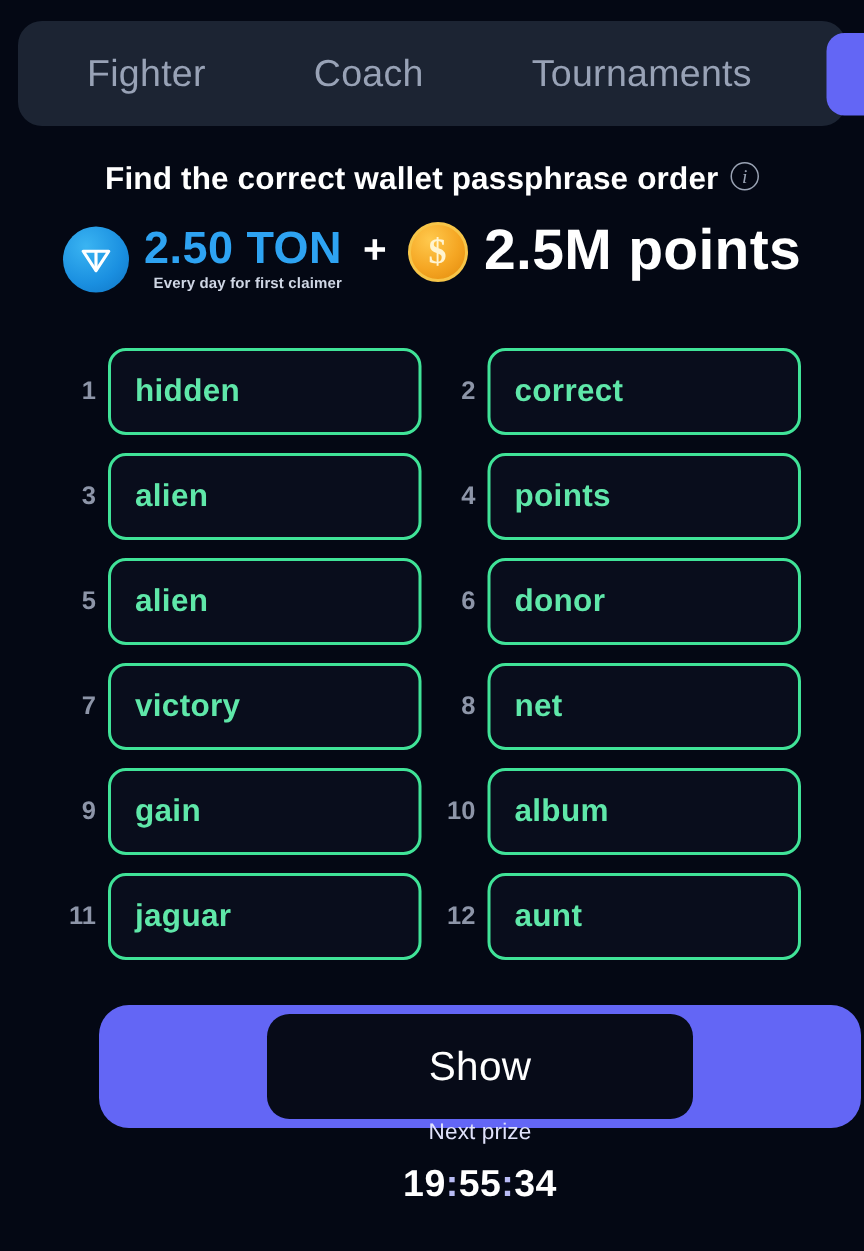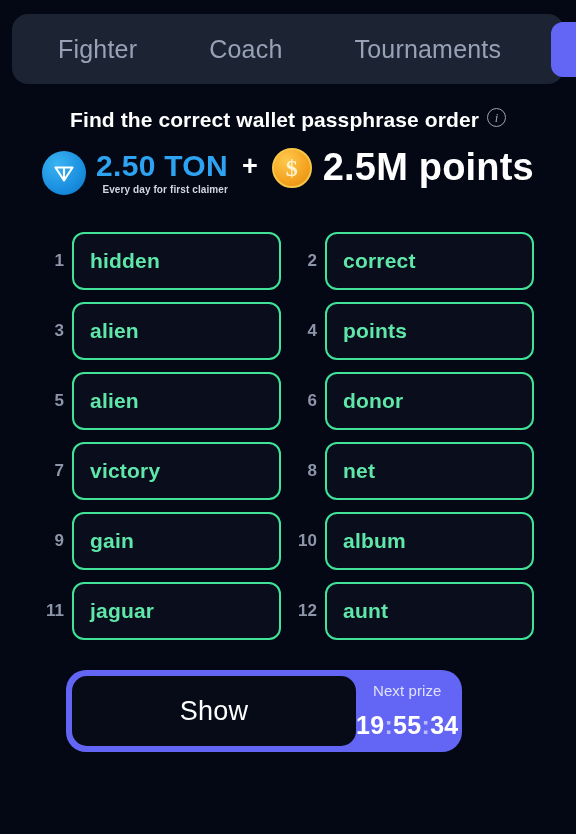--- a/index.html
+++ b/index.html
@@ -188,27 +188,28 @@
     font-size: 21px;
     font-weight: bold;
     letter-spacing: .2px;
   }
 
   
   .action {
     position: absolute;
     left: 66px;
     top: 670px;
-    width: 396px;
+    width: 508px;
     height: 82px;
     background: #6366f5;
     border-radius: 20px;
     display: flex;
     align-items: center;
     padding: 6px;
+    flex-direction: column;
   }
   .show-panel {
     width: 284px;
     height: 70px;
     background: #070b18;
     border-radius: 15px;
     display: flex;
     align-items: center;
     justify-content: center;
     flex: 0 0 auto;

